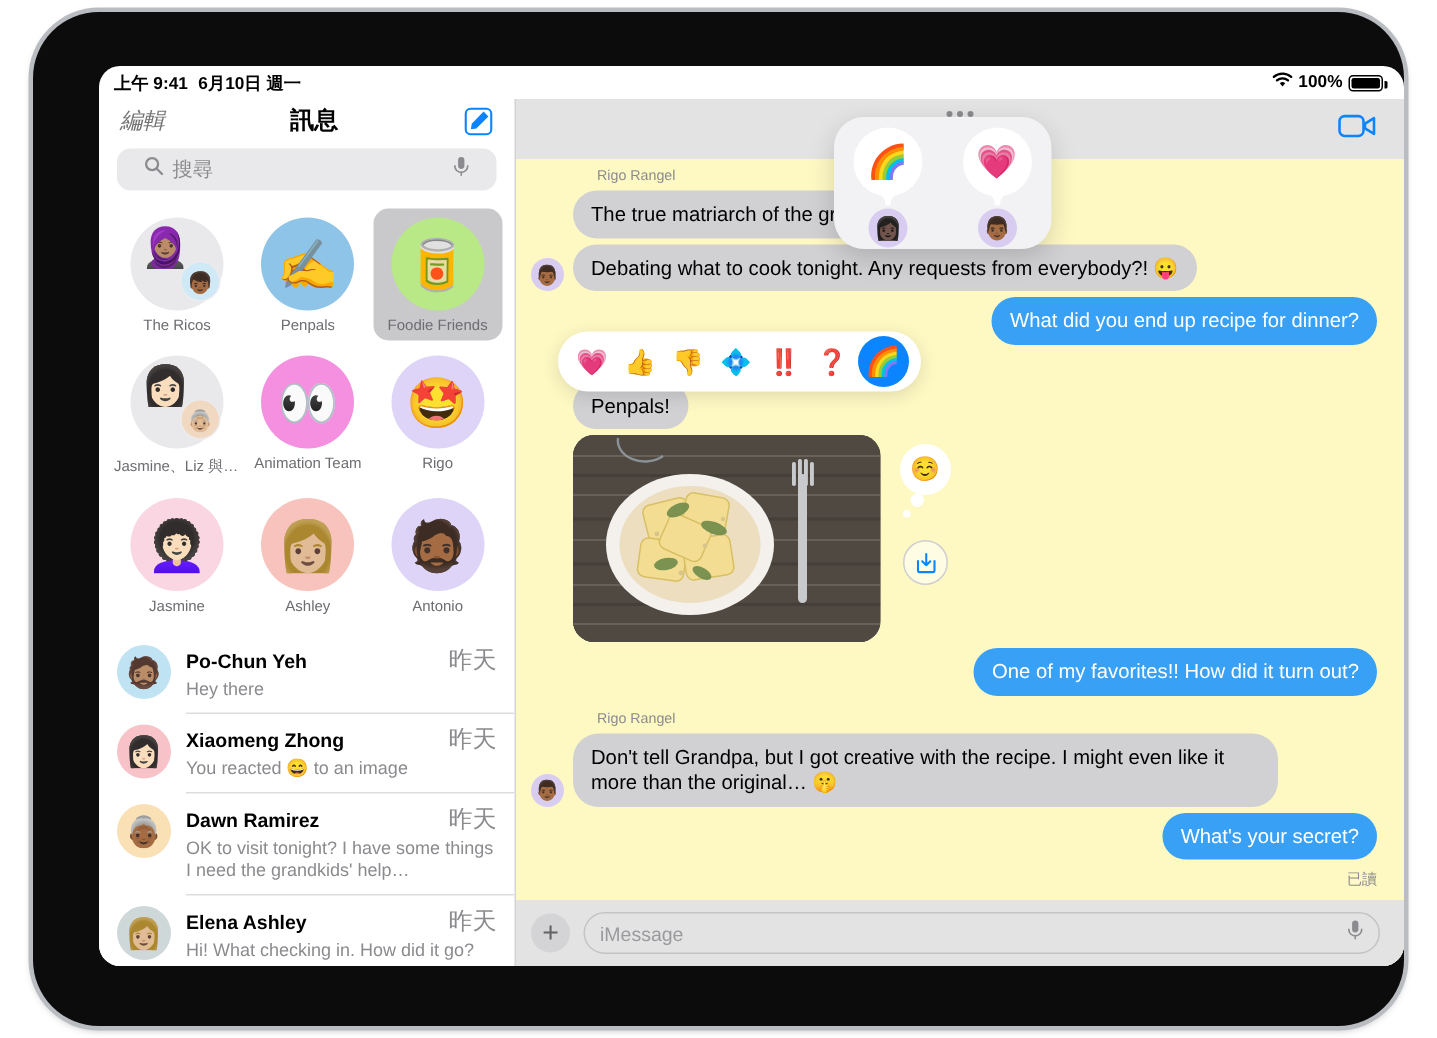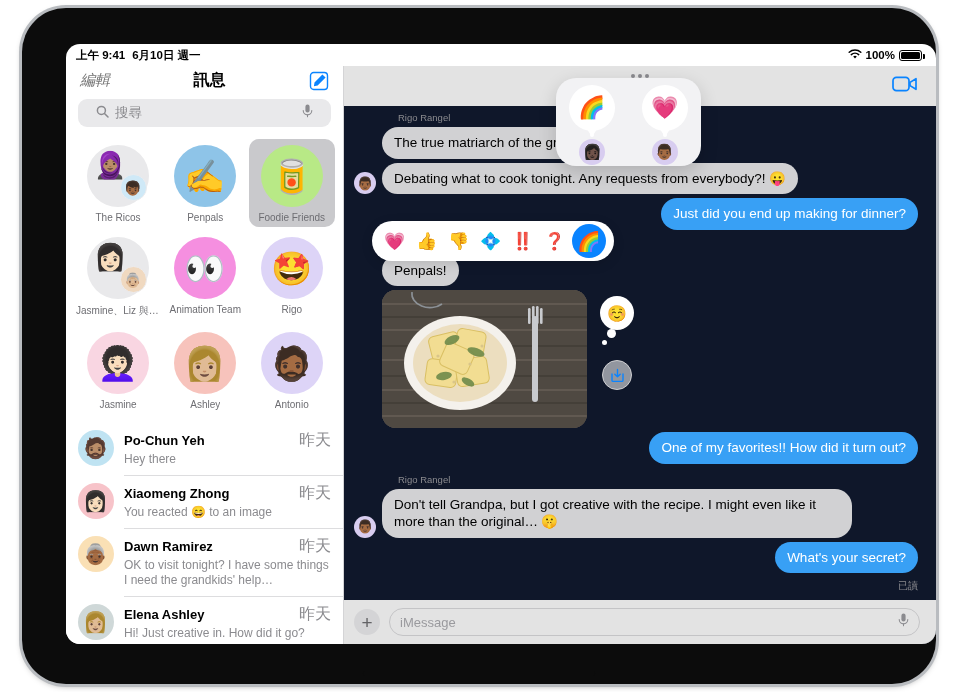--- a/index.html
+++ b/index.html
@@ -144,21 +144,21 @@
   .conv-prev {
     font-size: 12px; color: #8b8b8f; line-height: 1.25;
     margin-top: 1px;
     display: -webkit-box; -webkit-line-clamp: 2; -webkit-box-orient: vertical;
     overflow: hidden;
   }
 
   
   #thread {
     flex: 1; min-width: 0; position: relative;
-    background: #0f172a; display: flex; flex-direction: column; justify-content: center;
+    background: #fef9c3; display: flex; flex-direction: column; justify-content: center;
   }
   #thread-header {
     height: 40px; flex: none; position: relative;
     display: flex; align-items: center; justify-content: flex-end;
     padding-right: 18px;
     background: #e3e3e3;
   }
   #multitask-handle {
     position: absolute; left: 50%; top: 8px; transform: translateX(-50%);
     display: flex; gap: 3px;
@@ -410,21 +410,21 @@
                   <div class="conv-prev">OK to visit tonight? I have some things I need the grandkids' help…</div>
                 </div>
               </div>
               <div class="conv-row">
                 <div class="conv-av" style="background: rgb(207, 216, 216);">👩🏼</div>
                 <div class="conv-body">
                   <div class="conv-top">
                     <span class="conv-name">Elena Ashley</span>
                     <span class="conv-time">昨天</span>
                   </div>
-                  <div class="conv-prev">Hi! Just creative in. How did it go?</div>
+                  <div class="conv-prev">Hi! What checking in. How did it go?</div>
                 </div>
               </div>
             </div>
         </div>
       </div>
 
       <div id="thread">
 
         <div id="thread-header">
           <div id="multitask-handle">
@@ -444,21 +444,21 @@
             <div class="sender-name">Rigo Rangel</div>
             <div class="msg-line">
               <div class="bubble-av spacer"></div>
               <div class="bubble in">The true matriarch of the group</div>
             </div>
             <div class="msg-line">
               <div class="bubble-av" style="background: rgb(216, 205, 240);">👨🏾</div>
               <div class="bubble in">Debating what to cook tonight. Any requests from everybody?! 😛</div>
             </div>
             <div class="msg-line out">
-              <div class="bubble out">Just did you end up making for dinner?</div>
+              <div class="bubble out">What did you end up recipe for dinner?</div>
             </div>
             <div class="sender-name">Rigo Rangel</div>
             <div class="msg-line">
               <div class="bubble-av spacer"></div>
               <div class="bubble in">Penpals!</div>
             </div>
             <div class="msg-line">
               <div class="bubble-av spacer"></div>
               <div class="photo-wrap">
                 <div class="photo" title="plate of ravioli with sage on a wooden table">

